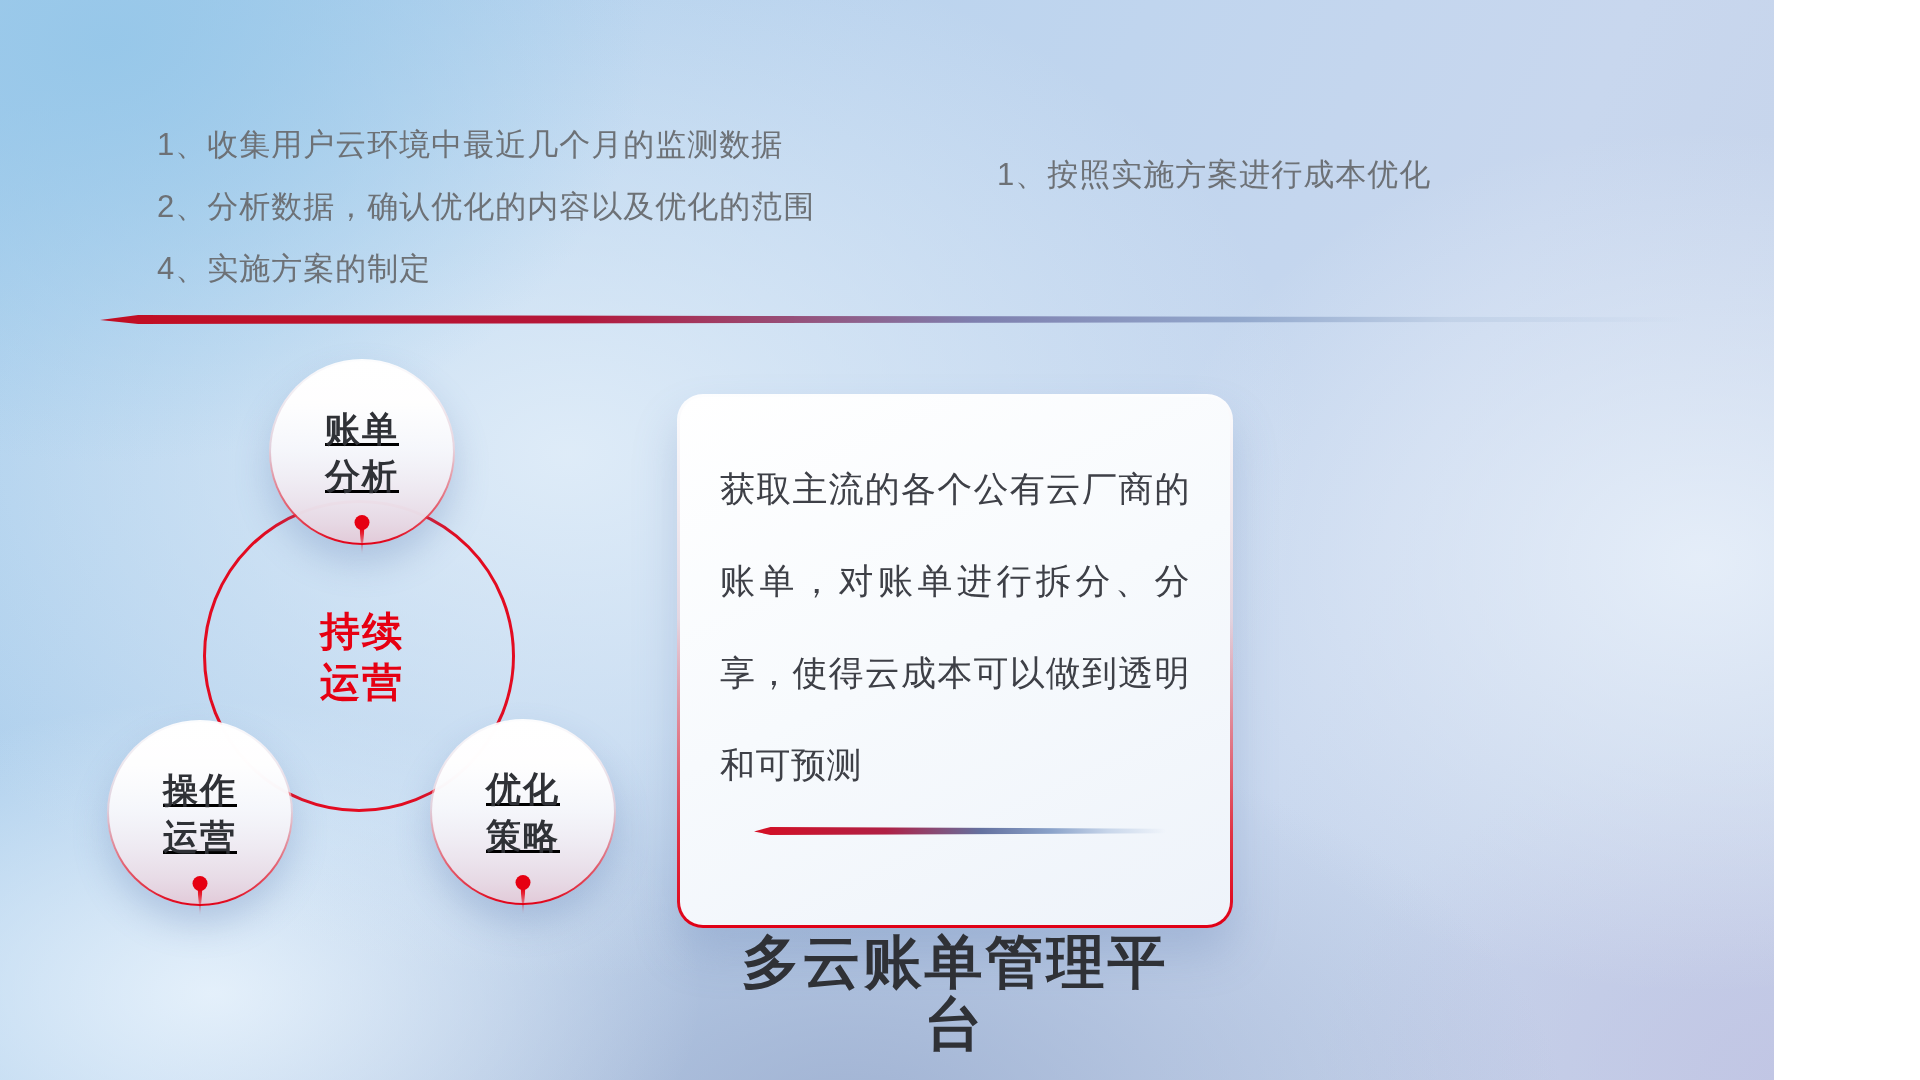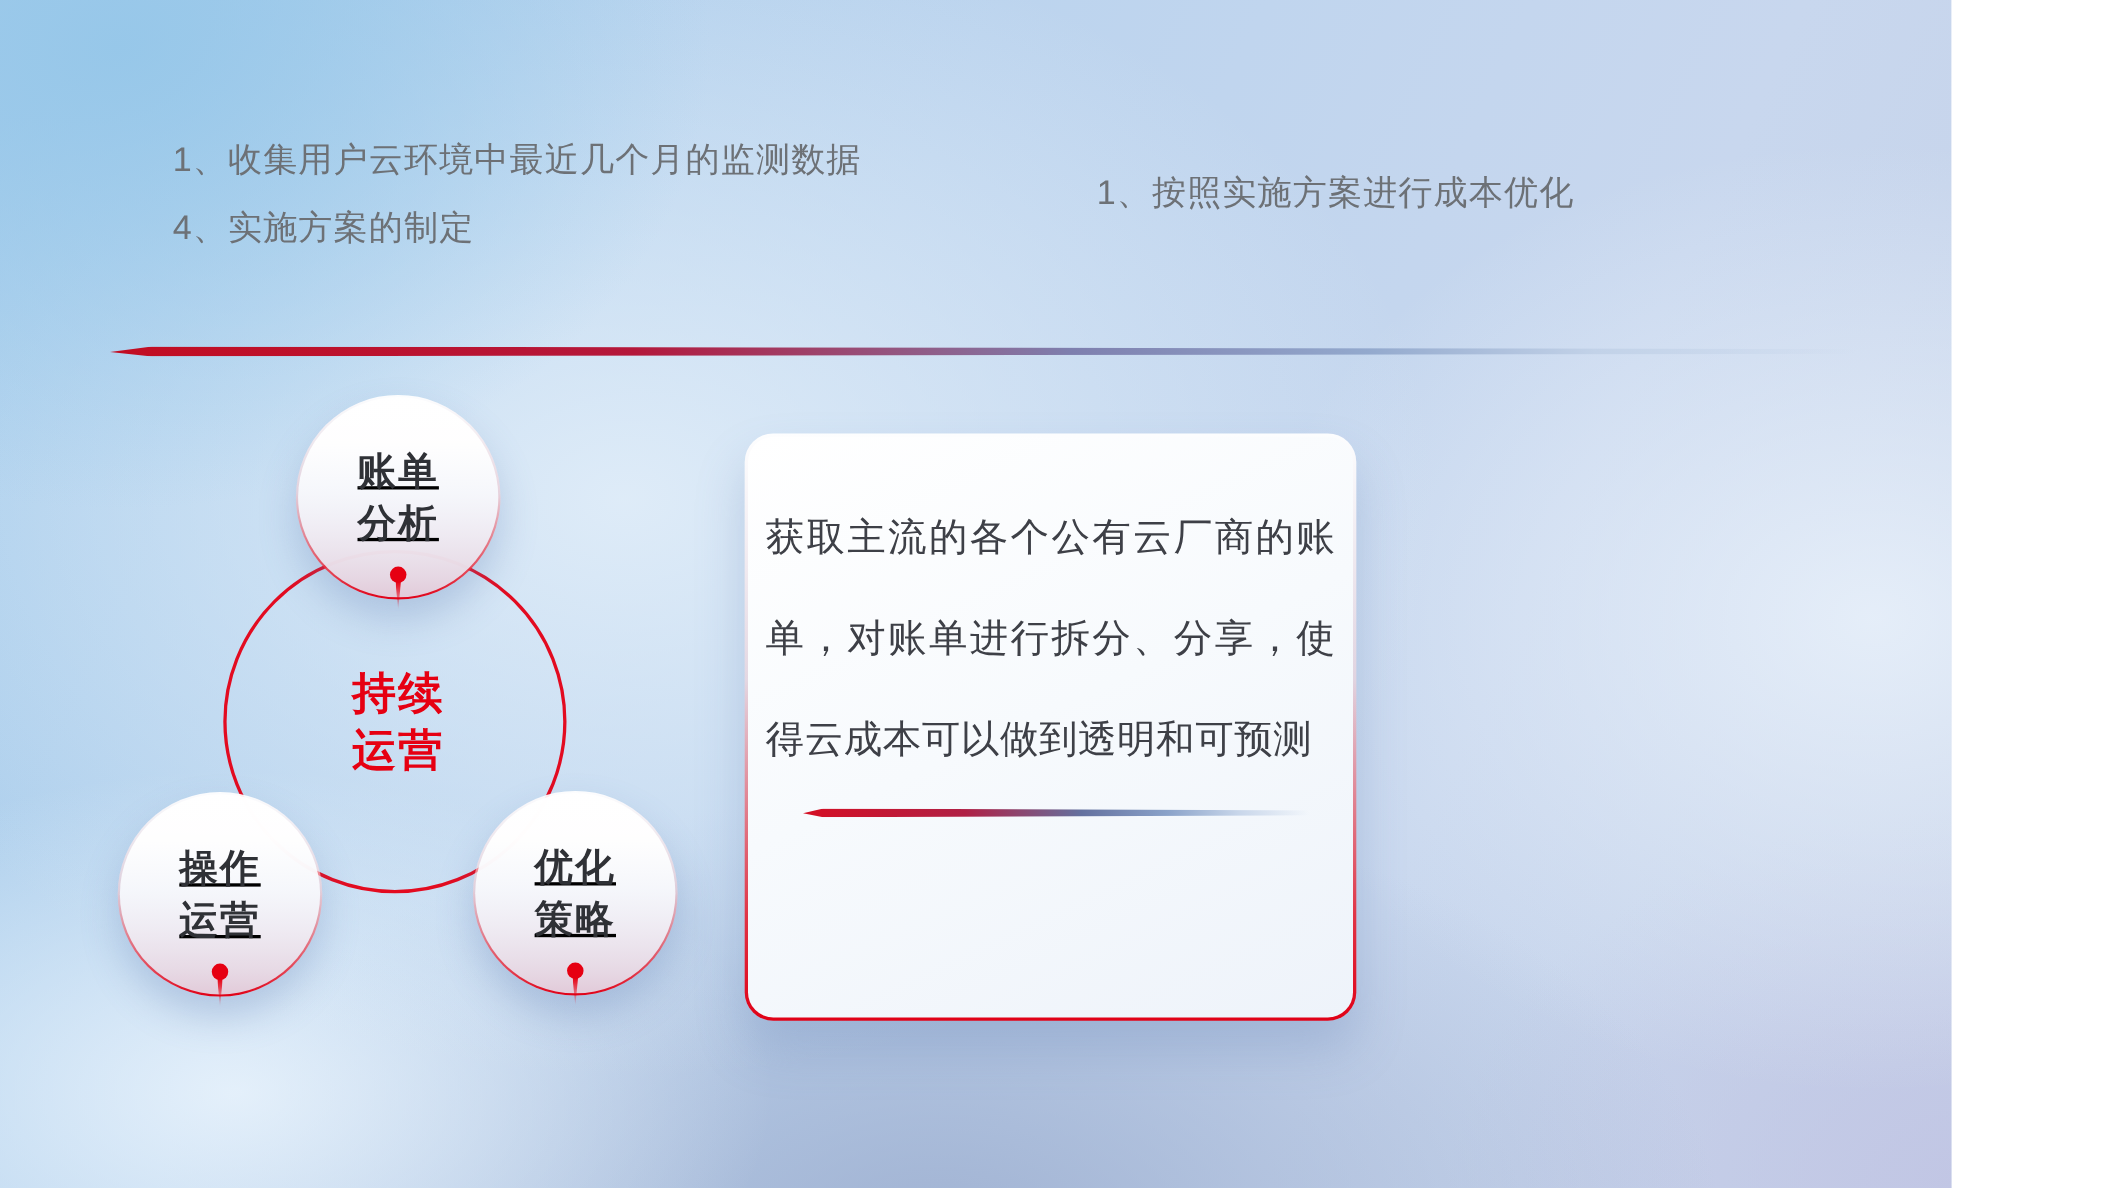--- a/index.html
+++ b/index.html
@@ -68,21 +68,21 @@
 
   
   .card{
     position:absolute; top:394px; width:556px; height:534px; border-radius:26px; padding:3px;
     background:linear-gradient(to bottom,rgba(255,255,255,.95) 0%,rgba(242,205,211,.55) 42%,rgba(228,35,52,.9) 82%,#e00016 100%);
     box-shadow:0 26px 44px rgba(100,130,180,.28);
   }
   .card-1{ left:677px; }
   .card-2{ left:1277px; }
   .card-inner{
-    width:100%; height:100%; border-radius:23px; padding:46px 16px 0;
+    width:100%; height:100%; border-radius:23px; padding:46px 40px 0;
     background:linear-gradient(155deg,#ffffff 0%,#f7fafd 48%,#eef3fa 100%);
   }
   .card-body{
     color:#3e4047; font-size:35px; line-height:92px; letter-spacing:.5px;
     text-align:justify; text-justify:inter-ideograph;
   }
   .card-accent{
     margin:16px 24px 0 34px; height:8px;
     background:linear-gradient(90deg,#d50f24 0%,#b02045 32%,#64719f 55%,#8aa2c9 72%,#c8d6ea 86%,rgba(230,238,248,0) 100%);
     clip-path:polygon(0 55%,4% 0,100% 22%,100% 78%,4% 100%);
@@ -92,20 +92,21 @@
     color:#2f3136; font-size:58px; font-weight:800; line-height:62px; letter-spacing:3px;
   }
 </style>
 </head>
 <body>
 
 <div class="canvas">
 
   <div class="steps steps-left">
     <div>1、收集用户云环境中最近几个月的监测数据</div>
+    <div>2、分析数据，确认优化的内容以及优化的范围</div>
     <div>4、实施方案的制定</div>
   </div>
 
   <div class="steps steps-right">
     <div>1、按照实施方案进行成本优化</div>
   </div>
 
   <div class="top-divider"></div>
 
   <div>
@@ -144,17 +145,18 @@
           <span class="pin-dot"></span>
           <span class="pin-tail"></span>
         </span>
     </div>
   </div>
 
   <div class="card card-1">
     <div class="card-inner">
       <p class="card-body">获取主流的各个公有云厂商的账单，对账单进行拆分、分享，使得云成本可以做到透明和可预测</p>
       <div class="card-accent"></div>
+      <h2 class="card-title">多云账单管理平台</h2>
     </div>
   </div>
 
 
 </div>
 
 </body></html>

